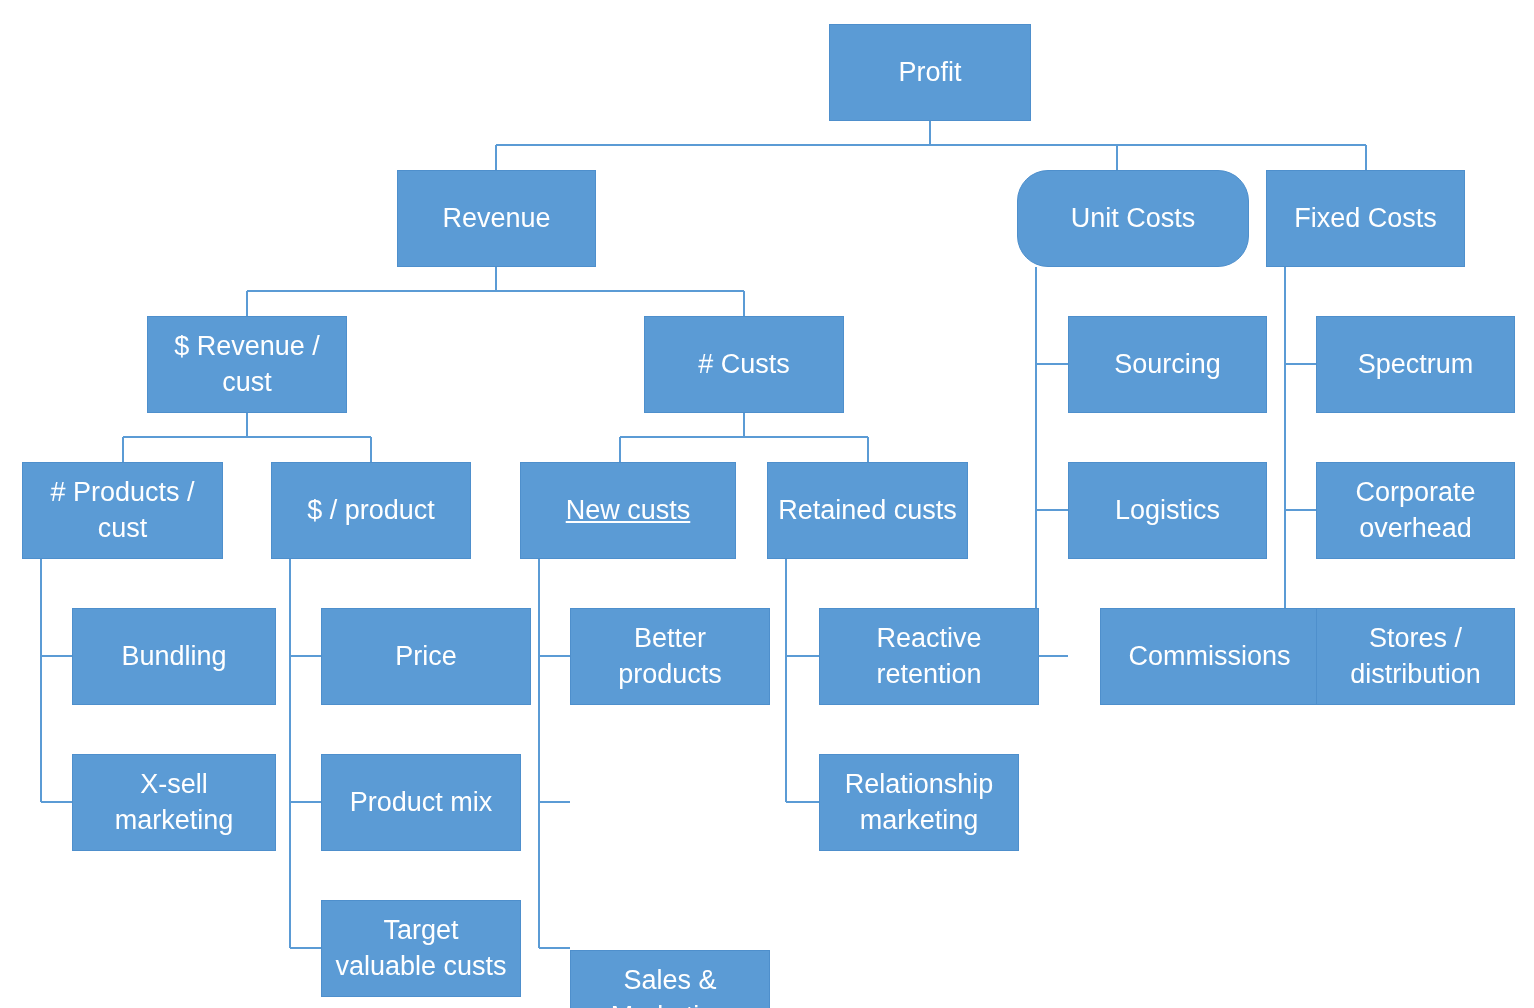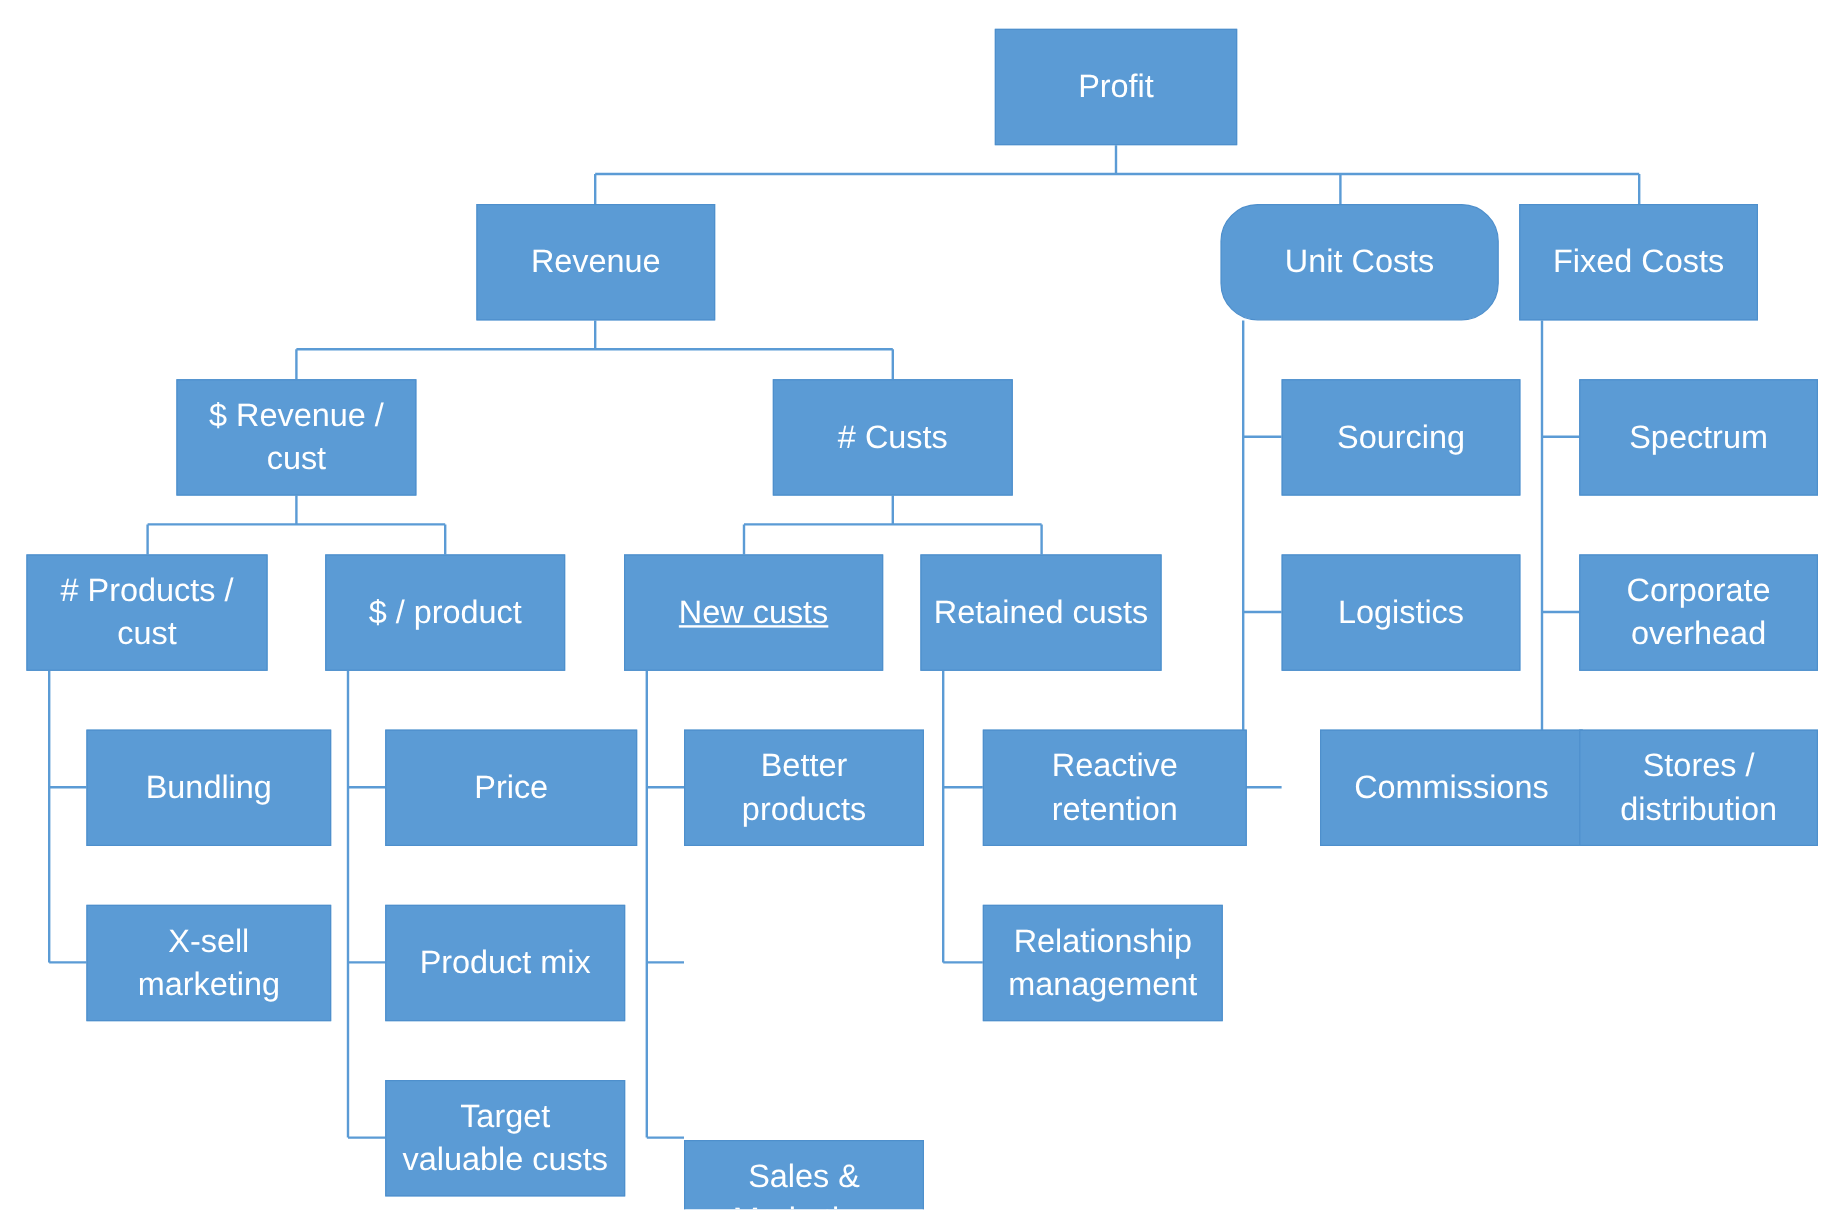--- a/index.html
+++ b/index.html
@@ -85,18 +85,18 @@
 
   <div class="node" style="left:72px; top:608px; width:204px;">Bundling</div>
   <div class="node" style="left:321px; top:608px; width:210px;">Price</div>
   <div class="node" style="left:570px; top:608px; width:200px;">Better products</div>
   <div class="node" style="left:819px; top:608px; width:220px;">Reactive retention</div>
   <div class="node" style="left:1068px; top:608px; width:219px;margin-left:32px;">Commissions</div>
   <div class="node" style="left:1316px; top:608px; width:199px;">Stores / distribution</div>
 
   <div class="node" style="left:72px; top:754px; width:204px;">X-sell marketing</div>
   <div class="node" style="left:321px; top:754px; width:200px;">Product mix</div>
-  <div class="node" style="left:819px; top:754px; width:200px;">Relationship management</div>
+  <div class="node" style="left:819px; top:754px; width:200px;">Relationship marketing</div>
 
   <div class="node" style="left:321px; top:900px; width:200px;">Target valuable custs</div>
   <div class="node" style="left:570px; top:950px; width:200px;">Sales &amp; Marketing</div>
 
 </div>
 
 </body></html>

